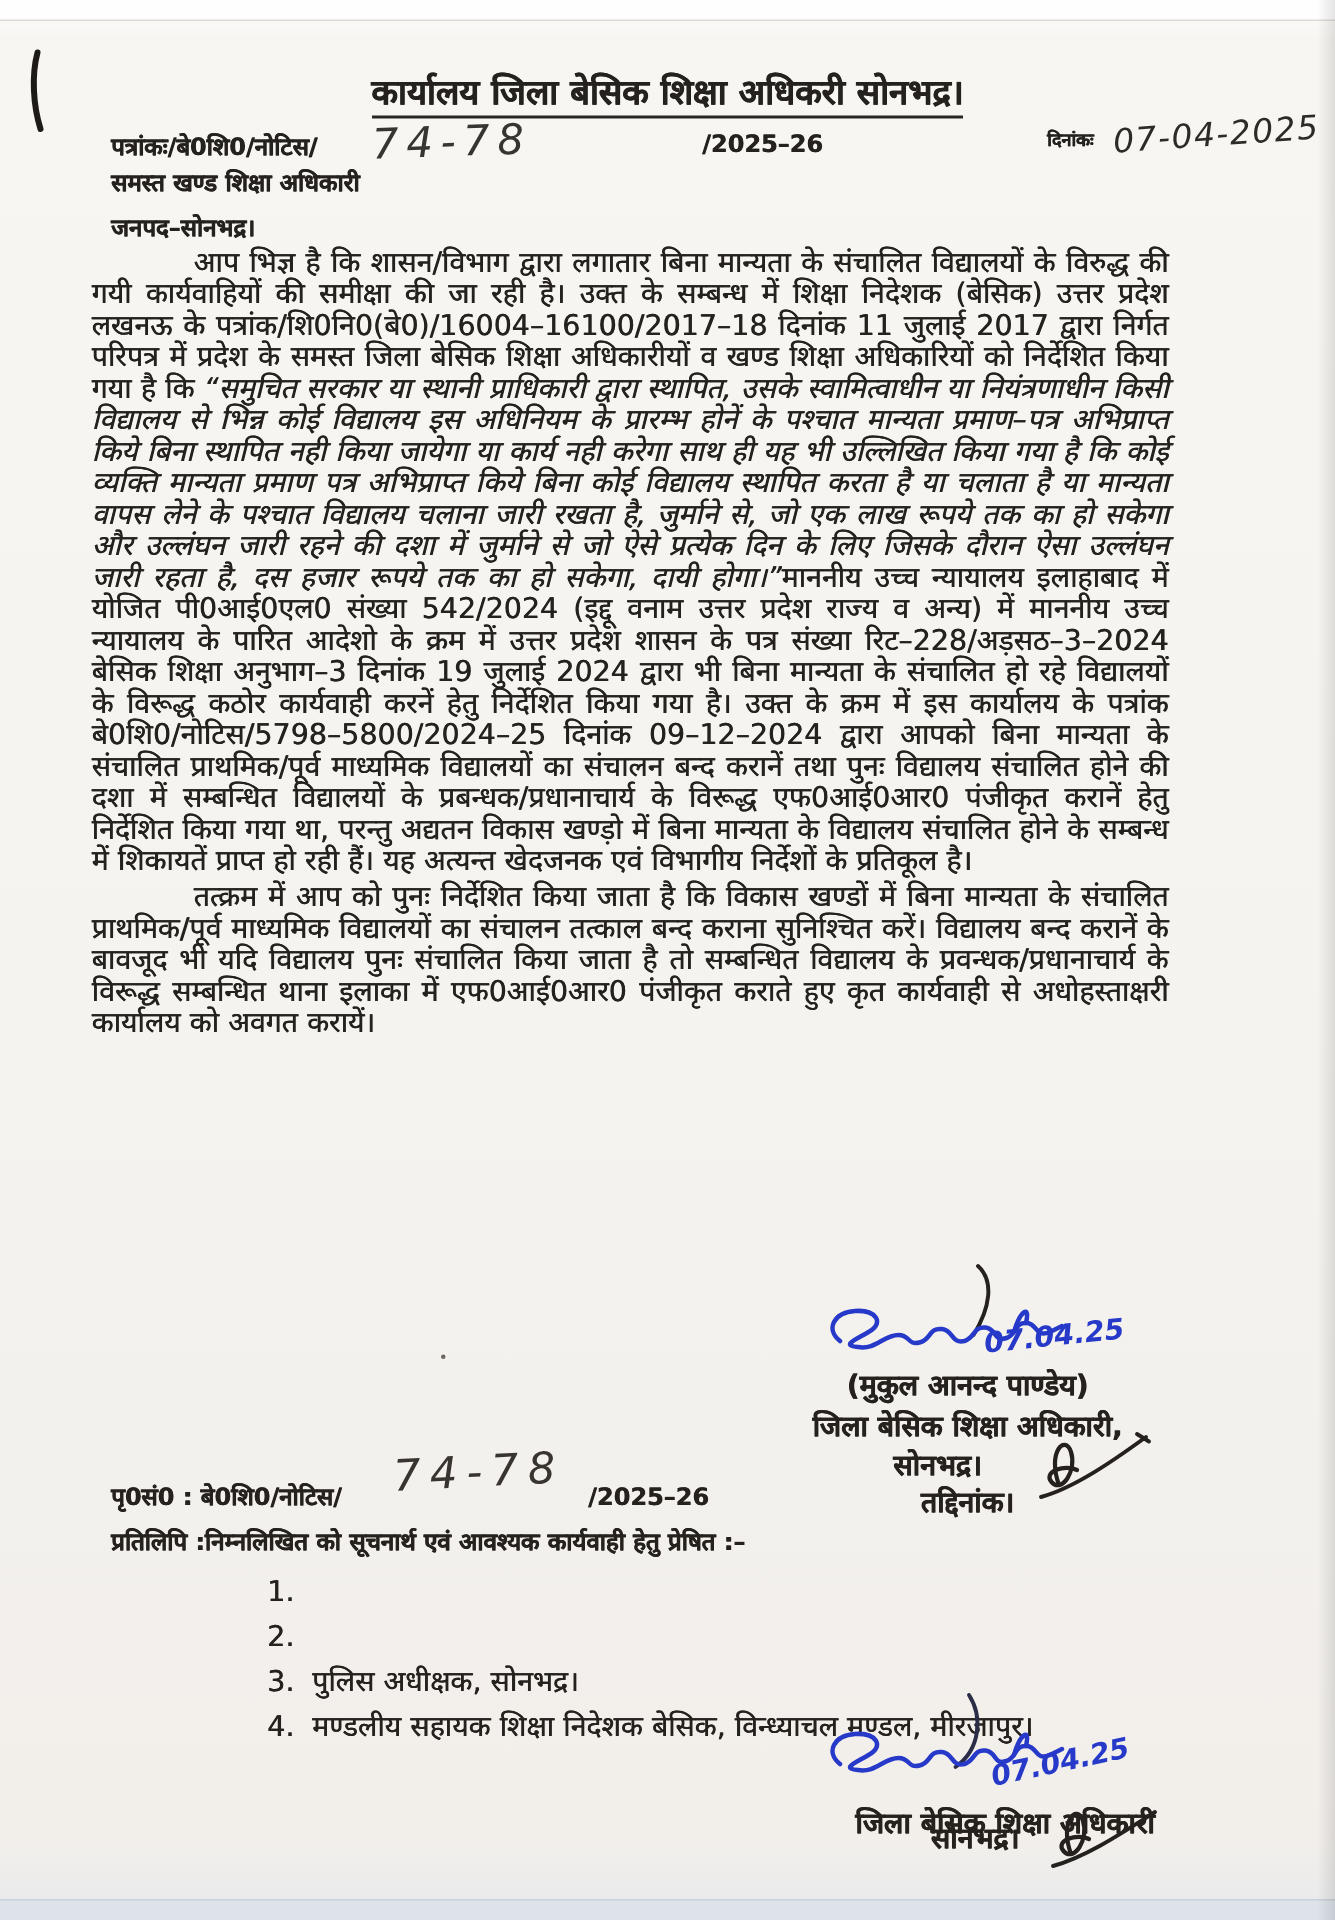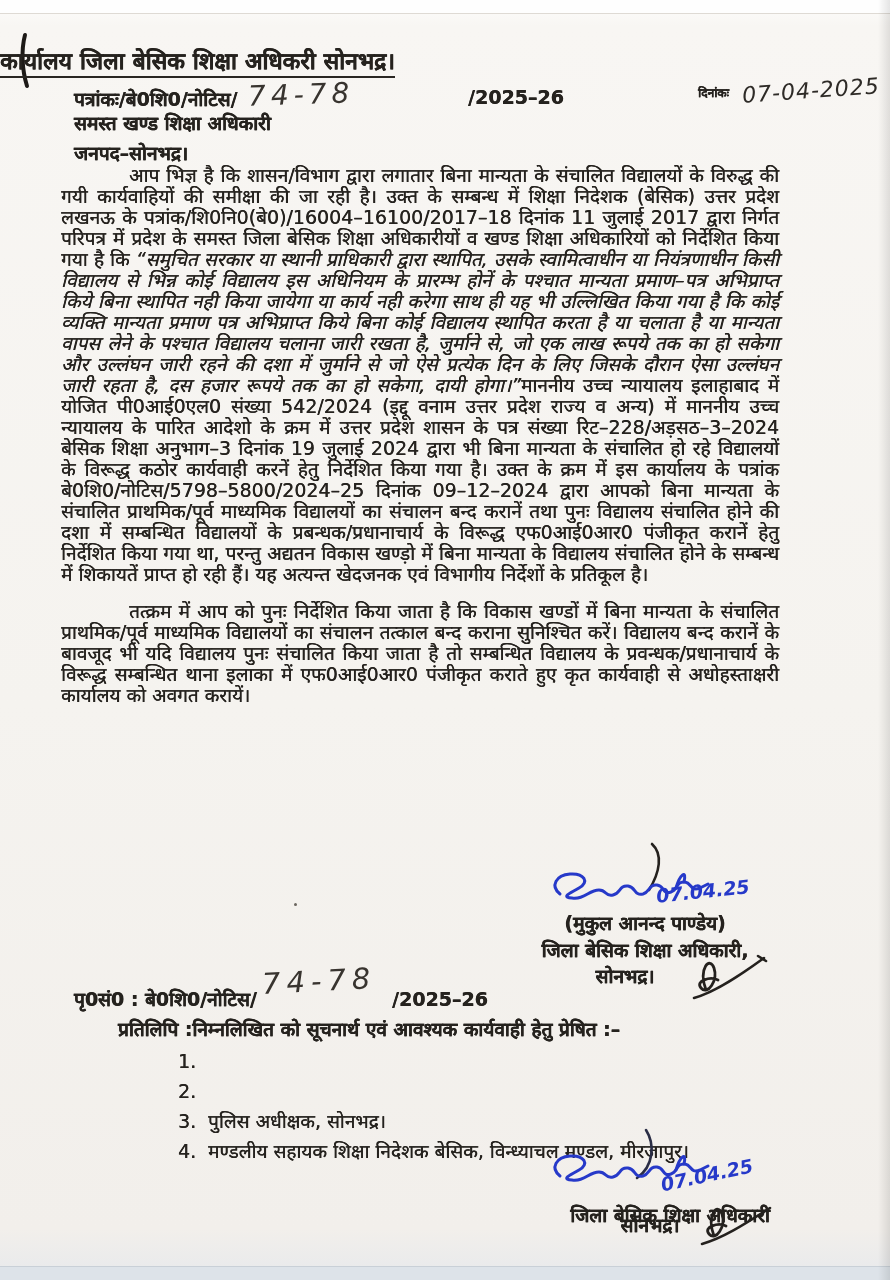--- a/index.html
+++ b/index.html
@@ -7,30 +7,30 @@
     position:relative;width:890px;height:1280px;margin:0 auto;overflow:hidden;
     background:linear-gradient(180deg,#fdfdfc 0%,#f8f6f3 2%,#f5f3ef 55%,#f2efeb 96%,#e7e9ec 100%);
     font-family:"DejaVu Sans","Liberation Sans",sans-serif;
     color:#25221e;
   }
   .page::after{content:"";position:absolute;top:0;right:0;width:12px;height:100%;
     background:linear-gradient(90deg,rgba(0,0,0,0),rgba(0,0,0,0.10));pointer-events:none;}
   .top-strip{position:absolute;top:0;left:0;right:0;height:13px;background:#fefefe;border-bottom:1px solid #dedad4;}
   .bottom-strip{position:absolute;bottom:0;left:0;right:0;height:13px;background:#dde3e9;border-top:1px solid #c9d0d7;}
   .ink{text-shadow:0.35px 0 0 currentColor;}
-  .doc-title{position:absolute;top:44px;left:0;width:100%;font-size:23px;font-weight:700;margin:0;}
+  .doc-title{position:absolute;top:44px;left:0;width:100%;text-align:center;font-size:23px;font-weight:700;margin:0;}
   .doc-title span{border-bottom:2px solid #2a2723;padding-bottom:2px;}
   .abs{position:absolute;margin:0;}
-  .label{font-size:19px;font-weight:700;}
+  .label{font-size:16px;font-weight:700;}
   .hw{font-style:italic;color:#38342f;}
   .hw-num-top{top:78px;left:248px;font-size:28px;letter-spacing:5px;transform:rotate(-2deg);}
   .hw-date-top{top:78px;left:742px;font-size:22px;letter-spacing:1px;transform:rotate(-4deg);color:#2e2b27;}
   .body-text{position:absolute;top:165px;left:61px;width:718px;font-size:19px;line-height:21px;text-align:justify;}
   .body-text p{margin:0;text-indent:68px;}
-  .body-text p + p{margin-top:16px;}
+  .body-text p + p{margin-top:3px;}
   .quote{font-style:italic;}
   .sig-center{text-align:center;font-size:19px;font-weight:700;}
   .hw-blue{font-style:italic;font-weight:700;color:#2639c9;}
   .copy-list{position:absolute;top:1046px;left:178px;width:560px;list-style:none;padding:0;margin:0;font-size:19px;}
   .copy-list li{display:flex;line-height:30px;}
   .copy-list .num{width:30px;flex:0 0 30px;}
   svg{display:block;}
   .speck{position:absolute;width:3px;height:3px;border-radius:50%;background:#6b665f;}
 </style>
 </head>
@@ -73,26 +73,27 @@
   </svg>
   <span class="abs hw-blue" style="top:880px;left:656px;font-size:19px;transform:rotate(-6deg);">07.04.25</span>
   <p class="abs sig-center ink" style="top:910px;left:470px;width:350px;">(मुकुल आनन्द पाण्डेय)</p>
   <p class="abs sig-center ink" style="top:937px;left:470px;width:350px;">जिला बेसिक शिक्षा अधिकारी,</p>
   <p class="abs sig-center ink" style="top:963px;left:450px;width:350px;">सोनभद्र।</p>
   <svg class="abs" style="left:686px;top:948px;" width="88" height="56" viewBox="0 0 88 56">
     <path d="M20,42 C12,20 24,8 28,20 C32,32 22,48 15,40 C9,33 24,28 32,32" stroke="#24211e" stroke-width="2.8" fill="none" stroke-linecap="round"></path>
     <path d="M8,50 C30,44 56,26 78,10" stroke="#24211e" stroke-width="2.6" fill="none" stroke-linecap="round"></path>
     <path d="M72,8 L80,13" stroke="#24211e" stroke-width="2.6" fill="none" stroke-linecap="round"></path>
   </svg>
+  <p class="abs sig-center ink" style="top:988px;left:470px;width:350px;">तद्दिनांक।</p>
 
   <span class="abs label ink" style="top:986px;left:74px;text-align:right;">पृ0सं0 : बे0शि0/नोटिस/</span>
   <span class="abs hw" style="top:964px;left:262px;font-size:29px;letter-spacing:6px;transform:rotate(-3deg);">74-78</span>
   <span class="abs label ink" style="top:988px;left:392px;">/2025–26</span>
 
-  <p class="abs label ink" style="top:1016px;left:74px;margin-left:44px;">प्रतिलिपि :निम्नलिखित को सूचनार्थ एवं आवश्यक कार्यवाही हेतु प्रेषित :–</p>
+  <p class="abs label ink" style="top:1016px;left:74px;">प्रतिलिपि :निम्नलिखित को सूचनार्थ एवं आवश्यक कार्यवाही हेतु प्रेषित :–</p>
 
   <ol class="copy-list ink">
     <li>
       <span class="num">1.</span>
     </li>
     <li>
       <span class="num">2.</span>
     </li>
     <li>
       <span class="num">3.</span>

